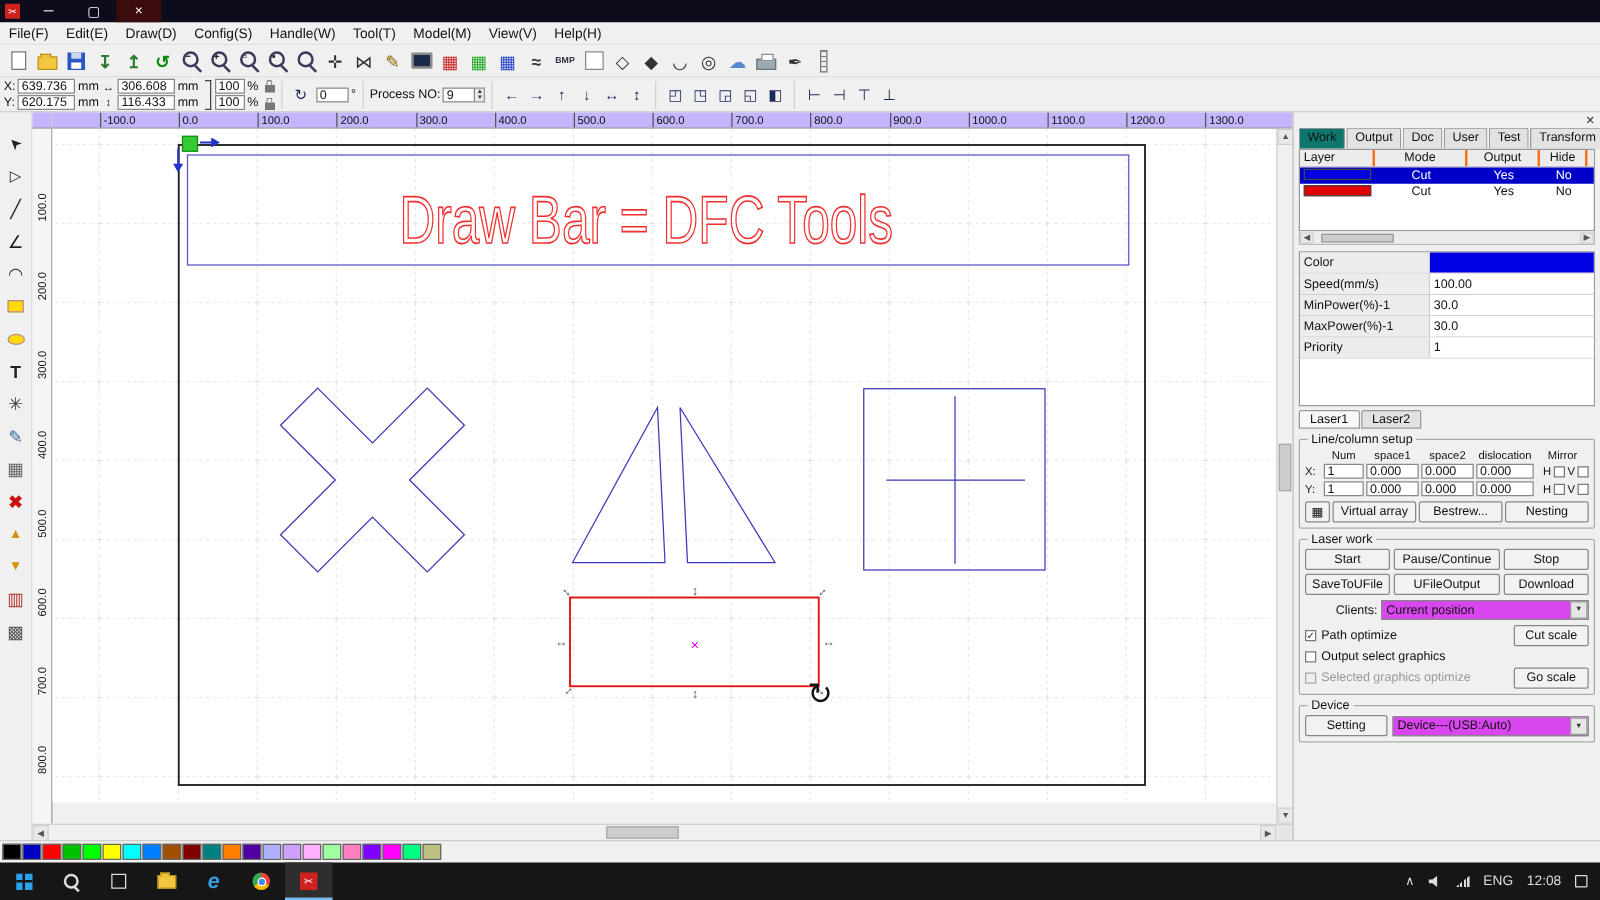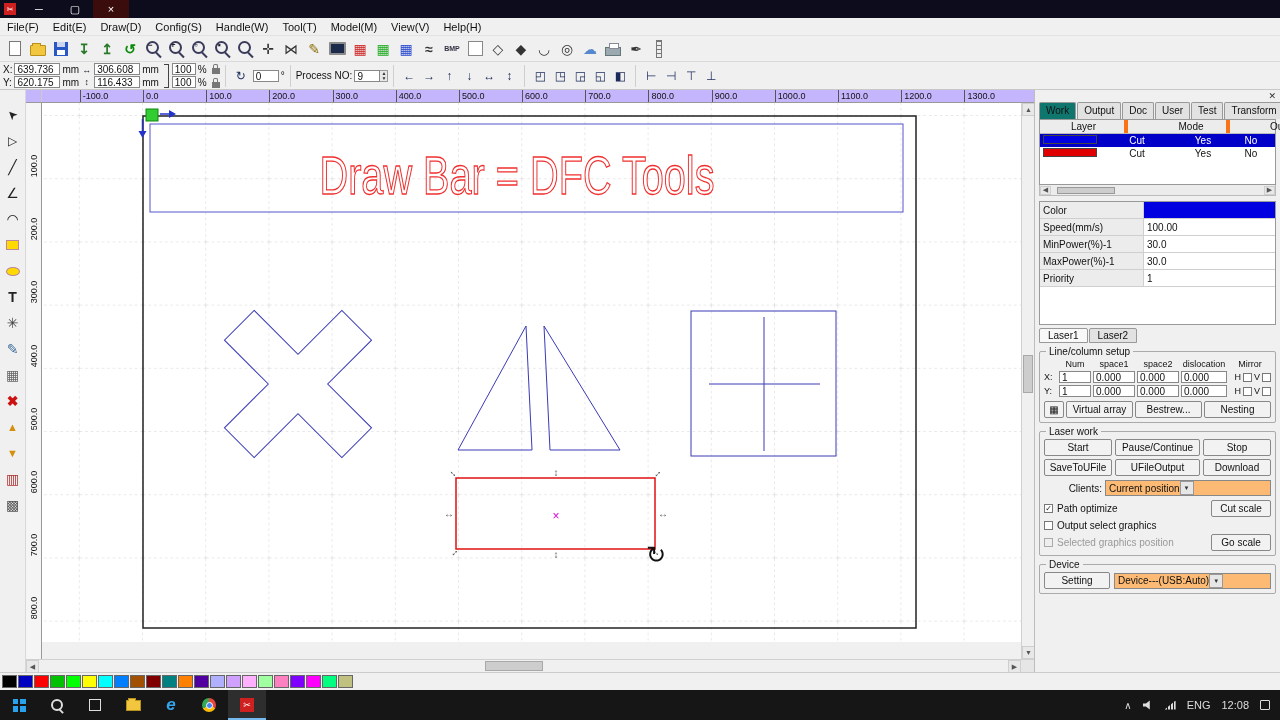--- a/index.html
+++ b/index.html
@@ -89,21 +89,21 @@
   .scorner { width:13px; flex:none; background:#e6e6e6; }
 
   
   .rpanel { width:246px; flex:none; background:#f0f0f0; border-left:1px solid #bdbdbd; padding:0 4px; display:flex; flex-direction:column; font-size:10px; overflow:hidden; }
   .rp-close { height:12px; display:flex; justify-content:flex-end; align-items:center; font-size:9px; color:#333; }
   .rp-tabs { display:flex; height:17px; }
   .rp-tab { padding:2px 6px; border:1px solid #999; border-bottom:none; border-radius:2px 2px 0 0; background:#e2e2e2; margin-right:1px; white-space:nowrap; }
   .rp-tab[data-active="true"] { background:#0f766e; }
   .layer-table { border:1px solid #999; background:#fff; height:66px; display:flex; flex-direction:column; }
   .lt-head { display:flex; background:#ececec; border-bottom:1px solid #bbb; flex:none; }
-  .lt-hc { border-right:4px solid #f97316; padding:1px 3px; flex:none;margin-left:28px; }
+  .lt-hc { border-right:2px solid #f97316; padding:1px 3px; flex:none; }
   .w-layer { width:60px; } .w-mode { width:74px; text-align:center; } .w-out { width:58px; text-align:center; } .w-hide { width:38px; text-align:center; }
   .lrow { display:flex; height:13px; align-items:center; flex:none; }
   .lrow[data-selected="true"] { background:#0000c8; color:#fff; }
   .lsw { width:54px; height:9px; display:inline-block; margin-left:3px; border:1px solid #444; }
   .lt-scroll { height:11px; flex:none; display:flex; align-items:center; background:#ececec; border:1px solid #bbb; border-top:none; }
   .lt-thumb { height:7px; width:58px; margin-left:6px; background:#cdcdcd; border:1px solid #999; }
   .prop-table { border:1px solid #999; margin-top:5px; background:#fff; height:124px; display:flex; flex-direction:column; }
   .prow { display:flex; height:17px; border-bottom:1px solid #cfcfcf; flex:none;justify-content:flex-end; }
   .plabel { width:104px; background:#ececec; border-right:1px solid #cfcfcf; display:flex; align-items:center; padding:0 3px; }
   .pvalue { flex:1; display:flex; align-items:center; padding:0 3px; background:#fff; }
@@ -121,21 +121,21 @@
   .chk { width:9px; height:9px; background:#fff; border:1px solid #777; display:inline-flex; align-items:center; justify-content:center; font-size:8px; line-height:9px; color:#222; flex:none; }
   .chk.gray { border-color:#aaa; background:#eee; }
   .lcbtns { display:flex; gap:2px; margin-top:4px; }
   .btn { height:17px; display:flex; align-items:center; justify-content:center; background:#f2f2f2; border:1px solid #888; border-radius:2px; padding:0 2px; white-space:nowrap; }
   .vab-ico { width:20px; flex:none; }
   .flex1 { flex:1; }
 
   .lwrow { display:grid; grid-template-columns:1fr 1.25fr 1fr; gap:3px; margin-bottom:3px; }
   .posrow { display:grid; grid-template-columns:58px 1fr; gap:3px; align-items:center; margin:4px 0; }
   .rlabel { text-align:right; }
-  .select { background:#fdba74; border:1px solid #888; height:16px; display:flex; align-items:center; padding-left:3px; }
+  .select { background:#d946ef; border:1px solid #888; height:16px; display:flex; align-items:center; justify-content:space-between; padding-left:3px; }
   .dropbtn { width:14px; height:14px; background:#e6e6e6; border:1px solid #999; display:flex; align-items:center; justify-content:center; font-size:6px; color:#333; flex:none; }
   .chkgrid { display:grid; grid-template-columns:1fr 60px; gap:3px; align-items:center; margin-top:3px; }
   .chkrow { display:flex; align-items:center; gap:4px; }
   .gray-text { color:#999; }
   .devrow { display:grid; grid-template-columns:66px 1fr; gap:4px; align-items:center; }
 
   
   .palette { height:18px; flex:none; display:flex; align-items:center; gap:1px; padding:0 2px; background:#f0f0f0; border-top:1px solid #ccc; }
   .swatch { width:15px; height:13px; border:1px solid #666; flex:none; }
   .statusbar { height:17px; flex:none; display:flex; background:#f0f0f0; border-top:1px solid #bbb; font-size:10px; }
@@ -712,21 +712,21 @@
             <span>Path optimize</span>
           </span>
           <span class="btn">Cut scale</span>
           <span class="chkrow">
             <span class="chk"></span>
             <span>Output select graphics</span>
           </span>
           <span></span>
           <span class="chkrow gray-text">
             <span class="chk gray"></span>
-            <span>Selected graphics position</span>
+            <span>Selected graphics optimize</span>
           </span>
           <span class="btn">Go scale</span>
         </div>
       </div>
 
       <div class="groupbox">
         <span class="legend">Device</span>
         <div class="devrow">
           <span class="btn">Setting</span>
           <span class="select">

